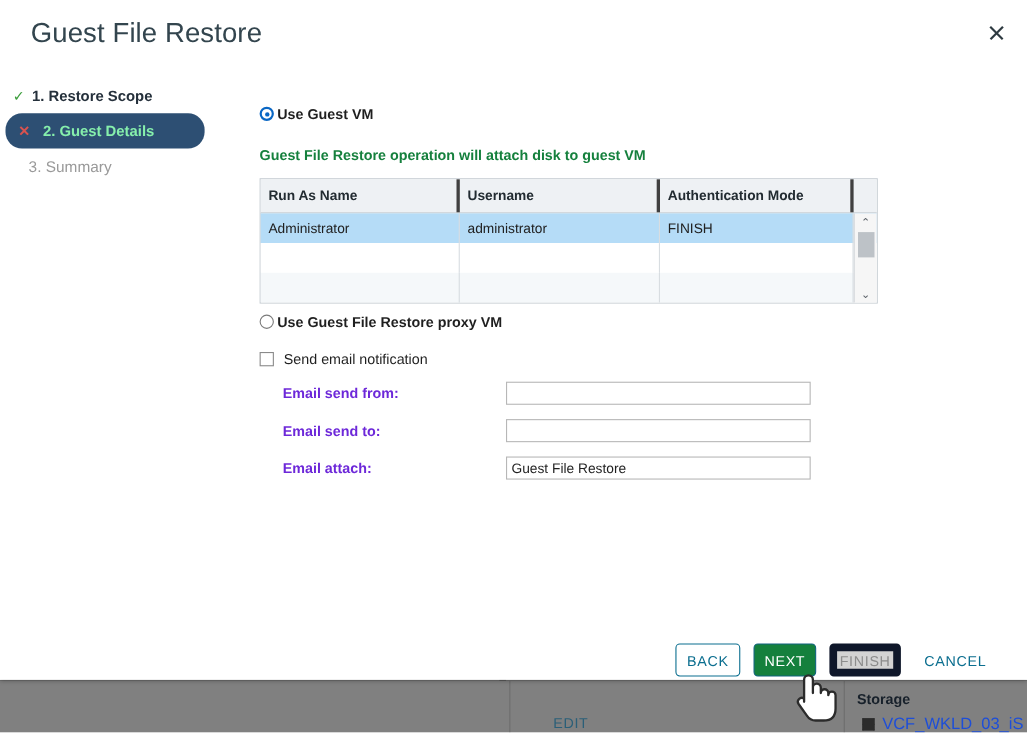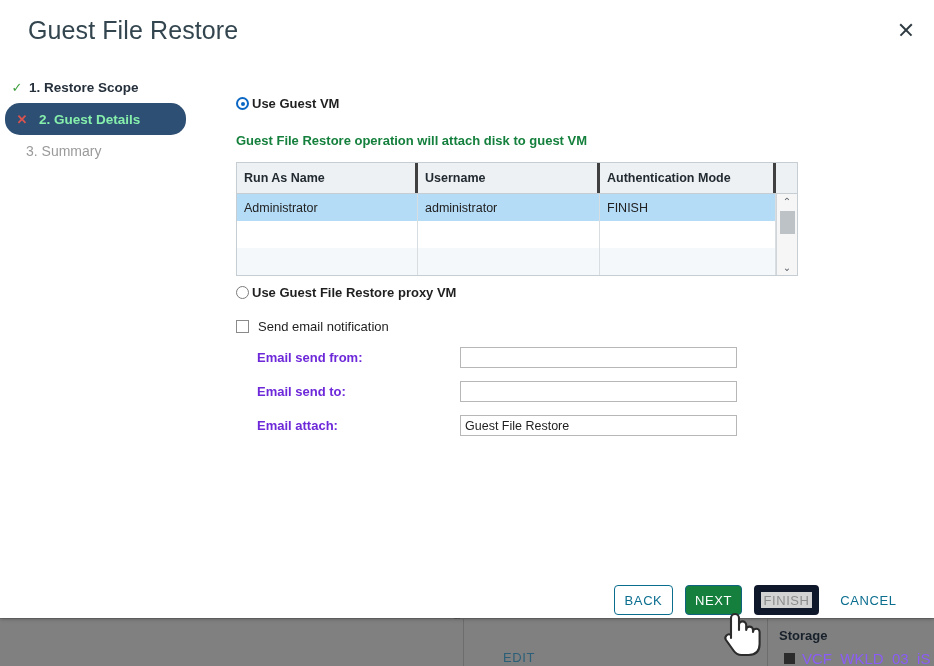--- a/index.html
+++ b/index.html
@@ -105,21 +105,21 @@
     left: 0;
     top: 1px;
     width: 11px;
     height: 11px;
     border-left: 1.5px solid #2b2b2b;
     border-right: 1.5px solid #2b2b2b;
     box-sizing: border-box;
   }
   .bd-storage-link {
     font-size: 15px;
-    color: #8b5cf6;
+    color: #1d4ed8;
     white-space: nowrap;
   }
 
   
   .modal {
     position: absolute;
     left: 0;
     top: 0;
     width: 934px;
     height: 618px;

